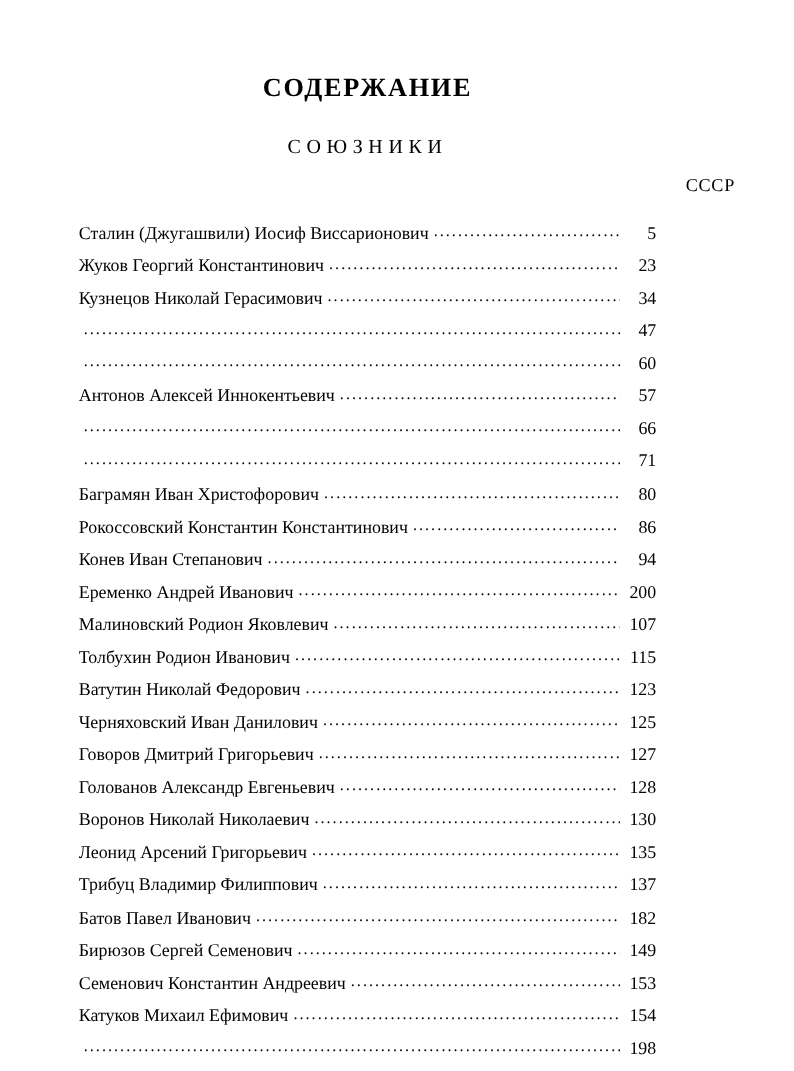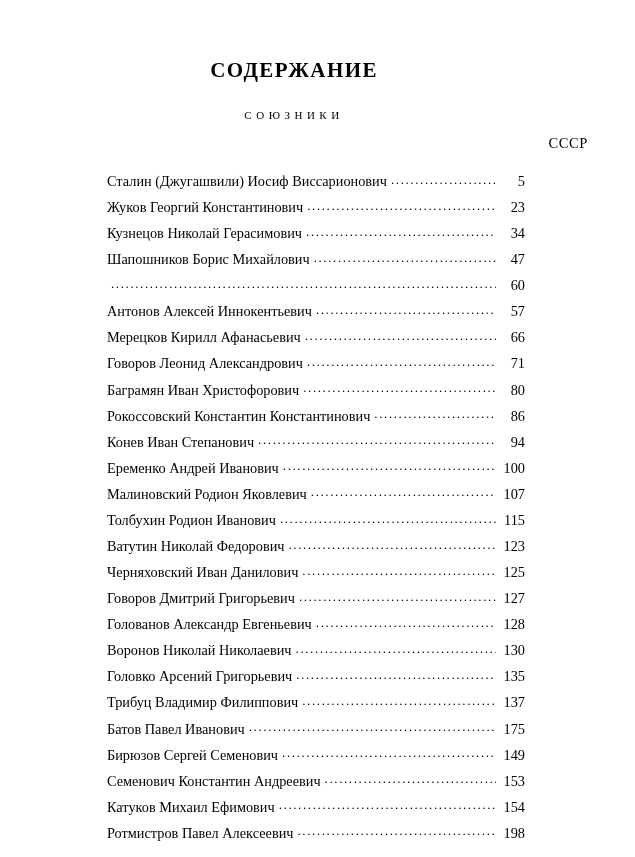--- a/index.html
+++ b/index.html
@@ -23,42 +23,41 @@
   }
   .title {
     text-align: center;
     font-size: 21px;
     font-weight: bold;
     letter-spacing: 1.4px;
     margin: 0 0 26px 0;
   }
   .section-title {
     text-align: center;
-    font-size: 11px;
+    font-size: 16px;
     letter-spacing: 4.5px;
     margin: 0 0 14px 0;
   }
   .subsection-title {
     text-align: right;
     font-size: 14.5px;
     letter-spacing: 0.6px;
     margin: 0 0 16px 0;
   }
   .toc {
     margin: 0 auto;
     width: 462px;
   }
   .toc-row {
     display: flex;
-    align-items: center;
+    align-items: flex-start;
     font-size: 14.3px;
     line-height: 1;
     padding: 5.9px 0;
     white-space: nowrap;
-    margin-left: 44px;
   }
   .toc-label {
     flex: 0 0 auto;
   }
   .toc-dots {
     flex: 1 1 auto;
     overflow: hidden;
     margin: 0 3px 0 4px;
     position: relative;
     top: -2px;
@@ -94,40 +93,37 @@
         <span class="toc-label">Жуков Георгий Константинович</span>
         <span class="toc-dots">....................................................................................................</span>
         <span class="toc-page">23</span>
       </div>
       <div class="toc-row">
         <span class="toc-label">Кузнецов Николай Герасимович</span>
         <span class="toc-dots">....................................................................................................</span>
         <span class="toc-page">34</span>
       </div>
       <div class="toc-row">
-        <span class="toc-label">Шапошников Борис Михайлович</span>
         <span class="toc-dots">....................................................................................................</span>
         <span class="toc-page">47</span>
       </div>
       <div class="toc-row">
         <span class="toc-dots">....................................................................................................</span>
         <span class="toc-page">60</span>
       </div>
       <div class="toc-row">
         <span class="toc-label">Антонов Алексей Иннокентьевич</span>
         <span class="toc-dots">....................................................................................................</span>
         <span class="toc-page">57</span>
       </div>
       <div class="toc-row">
-        <span class="toc-label">Мерецков Кирилл Афанасьевич</span>
         <span class="toc-dots">....................................................................................................</span>
         <span class="toc-page">66</span>
       </div>
       <div class="toc-row">
-        <span class="toc-label">Говоров Леонид Александрович</span>
         <span class="toc-dots">....................................................................................................</span>
         <span class="toc-page">71</span>
       </div>
       <div class="toc-row">
         <span class="toc-label">Баграмян Иван Христофорович</span>
         <span class="toc-dots">....................................................................................................</span>
         <span class="toc-page">80</span>
       </div>
       <div class="toc-row">
         <span class="toc-label">Рокоссовский Константин Константинович</span>
@@ -135,21 +131,21 @@
         <span class="toc-page">86</span>
       </div>
       <div class="toc-row">
         <span class="toc-label">Конев Иван Степанович</span>
         <span class="toc-dots">....................................................................................................</span>
         <span class="toc-page">94</span>
       </div>
       <div class="toc-row">
         <span class="toc-label">Еременко Андрей Иванович</span>
         <span class="toc-dots">....................................................................................................</span>
-        <span class="toc-page">100</span>
+        <span class="toc-page">200</span>
       </div>
       <div class="toc-row">
         <span class="toc-label">Малиновский Родион Яковлевич</span>
         <span class="toc-dots">....................................................................................................</span>
         <span class="toc-page">107</span>
       </div>
       <div class="toc-row">
         <span class="toc-label">Толбухин Родион Иванович</span>
         <span class="toc-dots">....................................................................................................</span>
         <span class="toc-page">115</span>
@@ -173,51 +169,50 @@
         <span class="toc-label">Голованов Александр Евгеньевич</span>
         <span class="toc-dots">....................................................................................................</span>
         <span class="toc-page">128</span>
       </div>
       <div class="toc-row">
         <span class="toc-label">Воронов Николай Николаевич</span>
         <span class="toc-dots">....................................................................................................</span>
         <span class="toc-page">130</span>
       </div>
       <div class="toc-row">
-        <span class="toc-label">Головко Арсений Григорьевич</span>
+        <span class="toc-label">Леонид Арсений Григорьевич</span>
         <span class="toc-dots">....................................................................................................</span>
         <span class="toc-page">135</span>
       </div>
       <div class="toc-row">
         <span class="toc-label">Трибуц Владимир Филиппович</span>
         <span class="toc-dots">....................................................................................................</span>
         <span class="toc-page">137</span>
       </div>
       <div class="toc-row">
         <span class="toc-label">Батов Павел Иванович</span>
         <span class="toc-dots">....................................................................................................</span>
-        <span class="toc-page">175</span>
+        <span class="toc-page">182</span>
       </div>
       <div class="toc-row">
         <span class="toc-label">Бирюзов Сергей Семенович</span>
         <span class="toc-dots">....................................................................................................</span>
         <span class="toc-page">149</span>
       </div>
       <div class="toc-row">
         <span class="toc-label">Семенович Константин Андреевич</span>
         <span class="toc-dots">....................................................................................................</span>
         <span class="toc-page">153</span>
       </div>
       <div class="toc-row">
         <span class="toc-label">Катуков Михаил Ефимович</span>
         <span class="toc-dots">....................................................................................................</span>
         <span class="toc-page">154</span>
       </div>
       <div class="toc-row">
-        <span class="toc-label">Ротмистров Павел Алексеевич</span>
         <span class="toc-dots">....................................................................................................</span>
         <span class="toc-page">198</span>
       </div>
       <div class="toc-row">
         <span class="toc-dots">....................................................................................................</span>
       </div>
     </div>
 
 </div>
 

